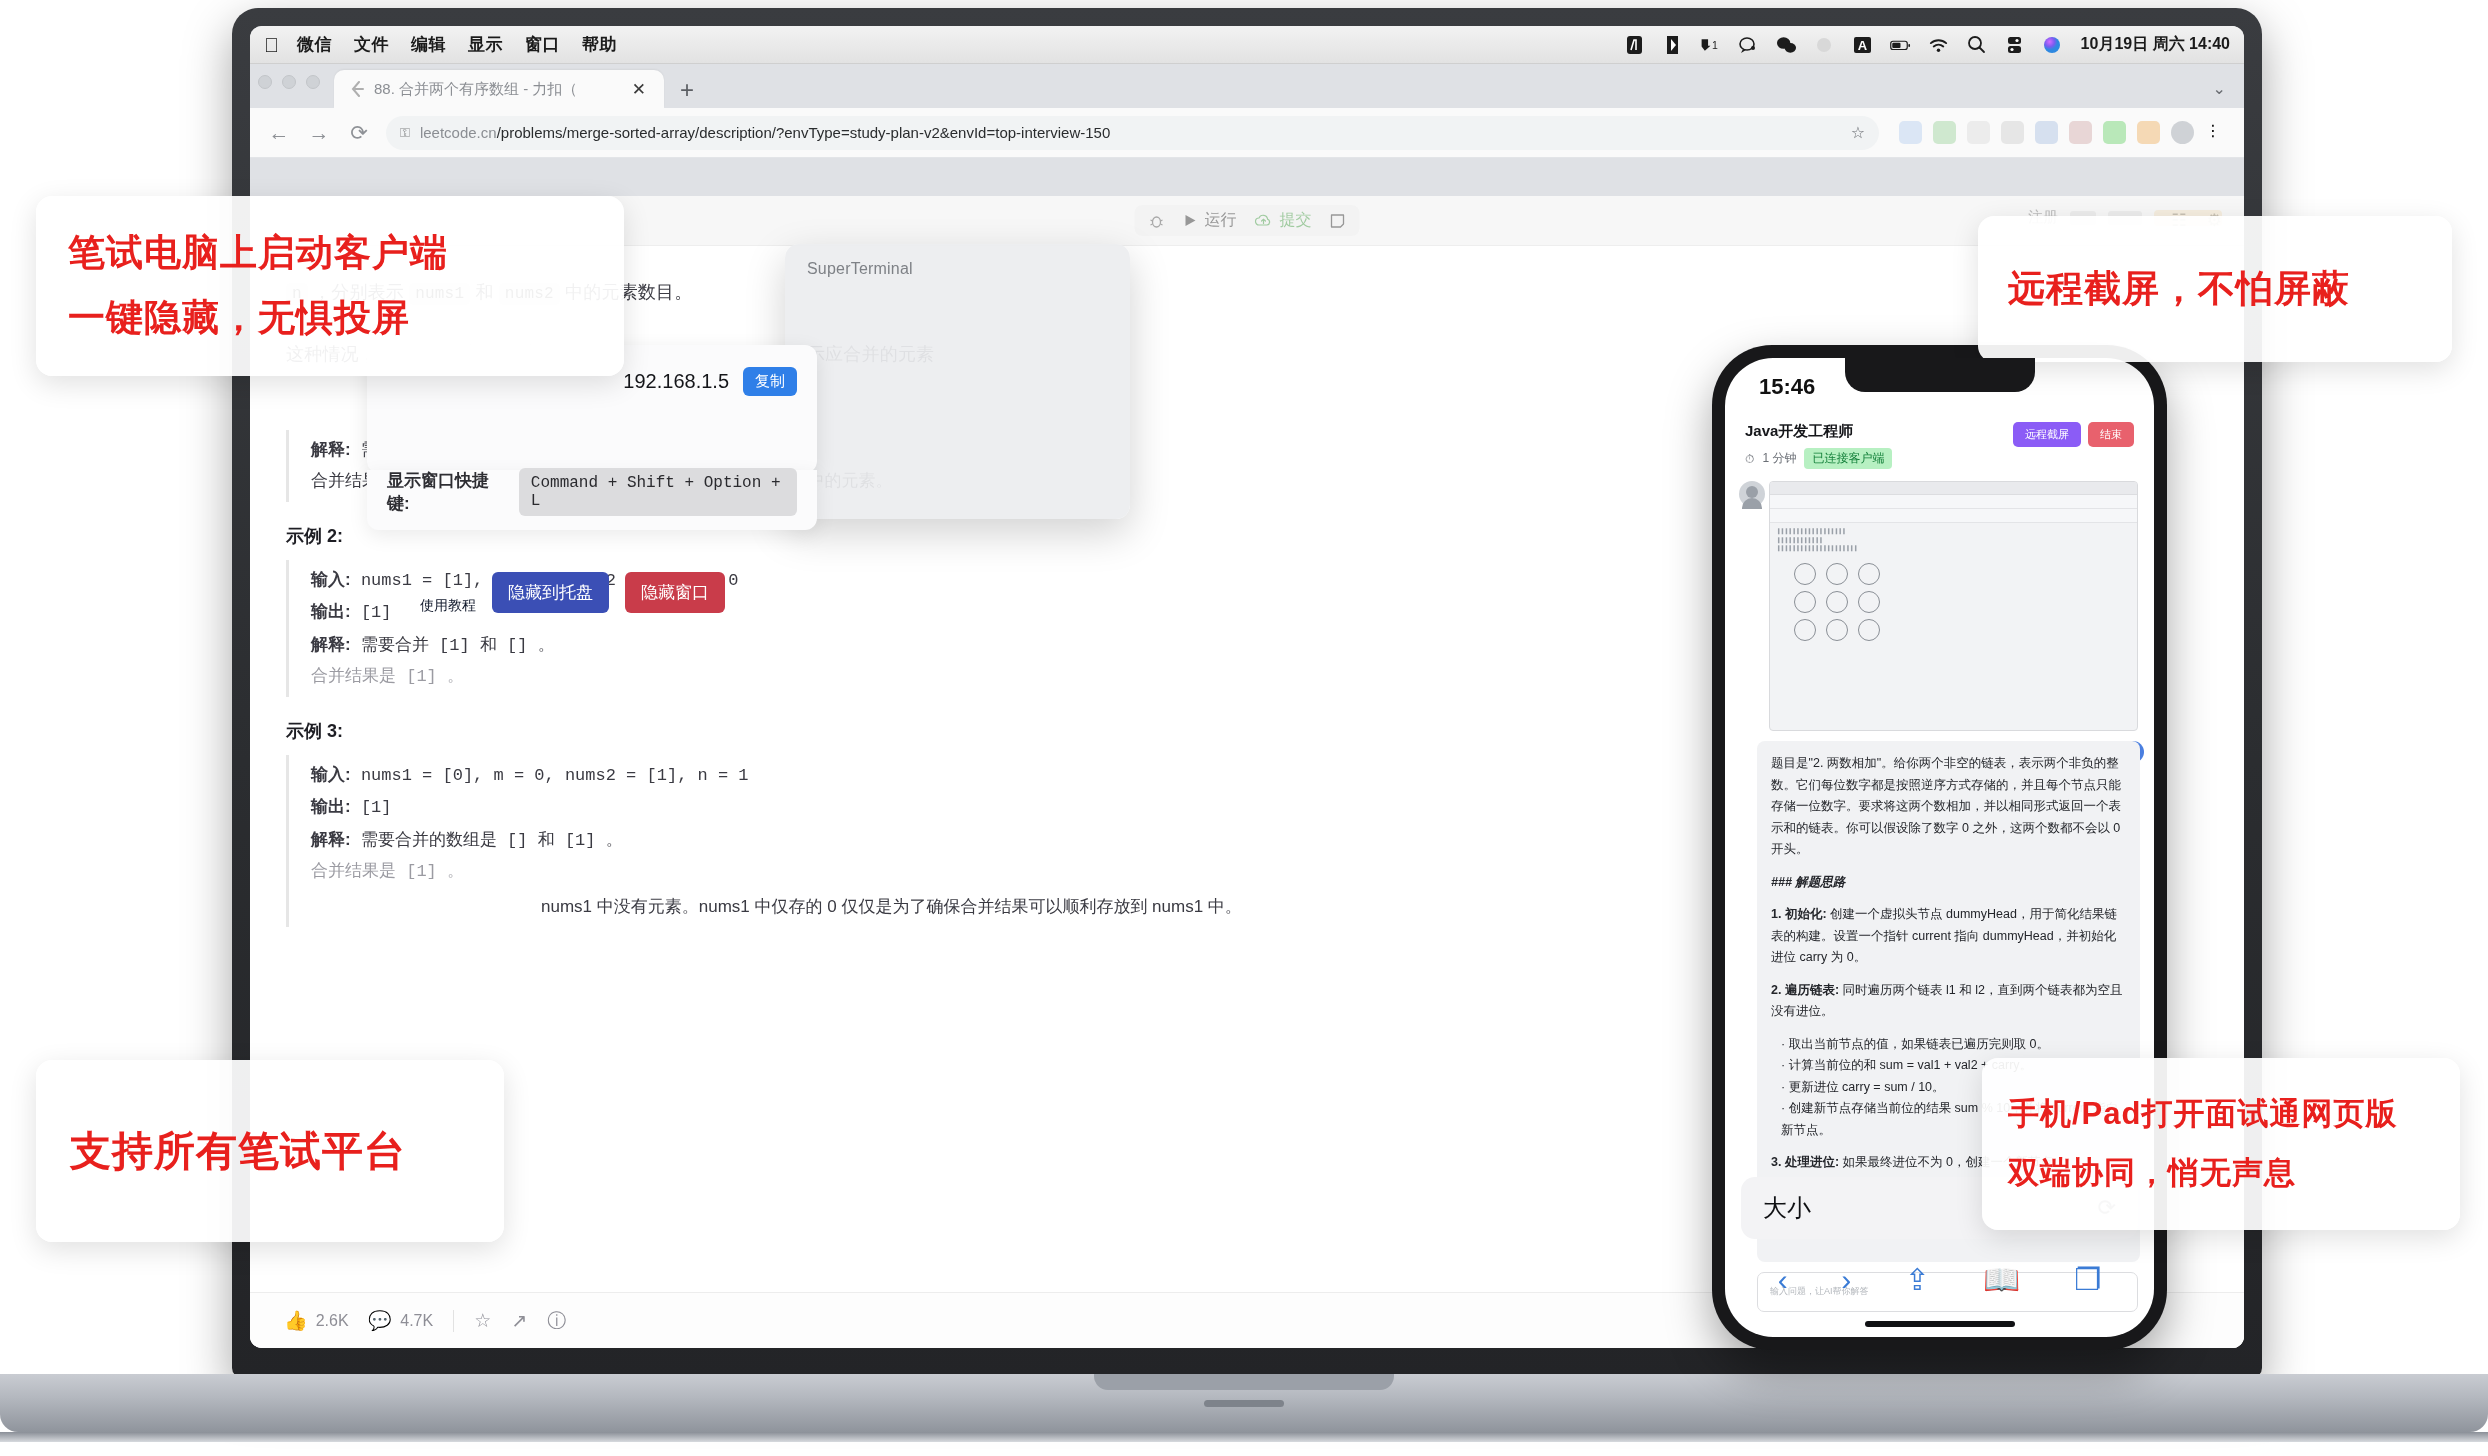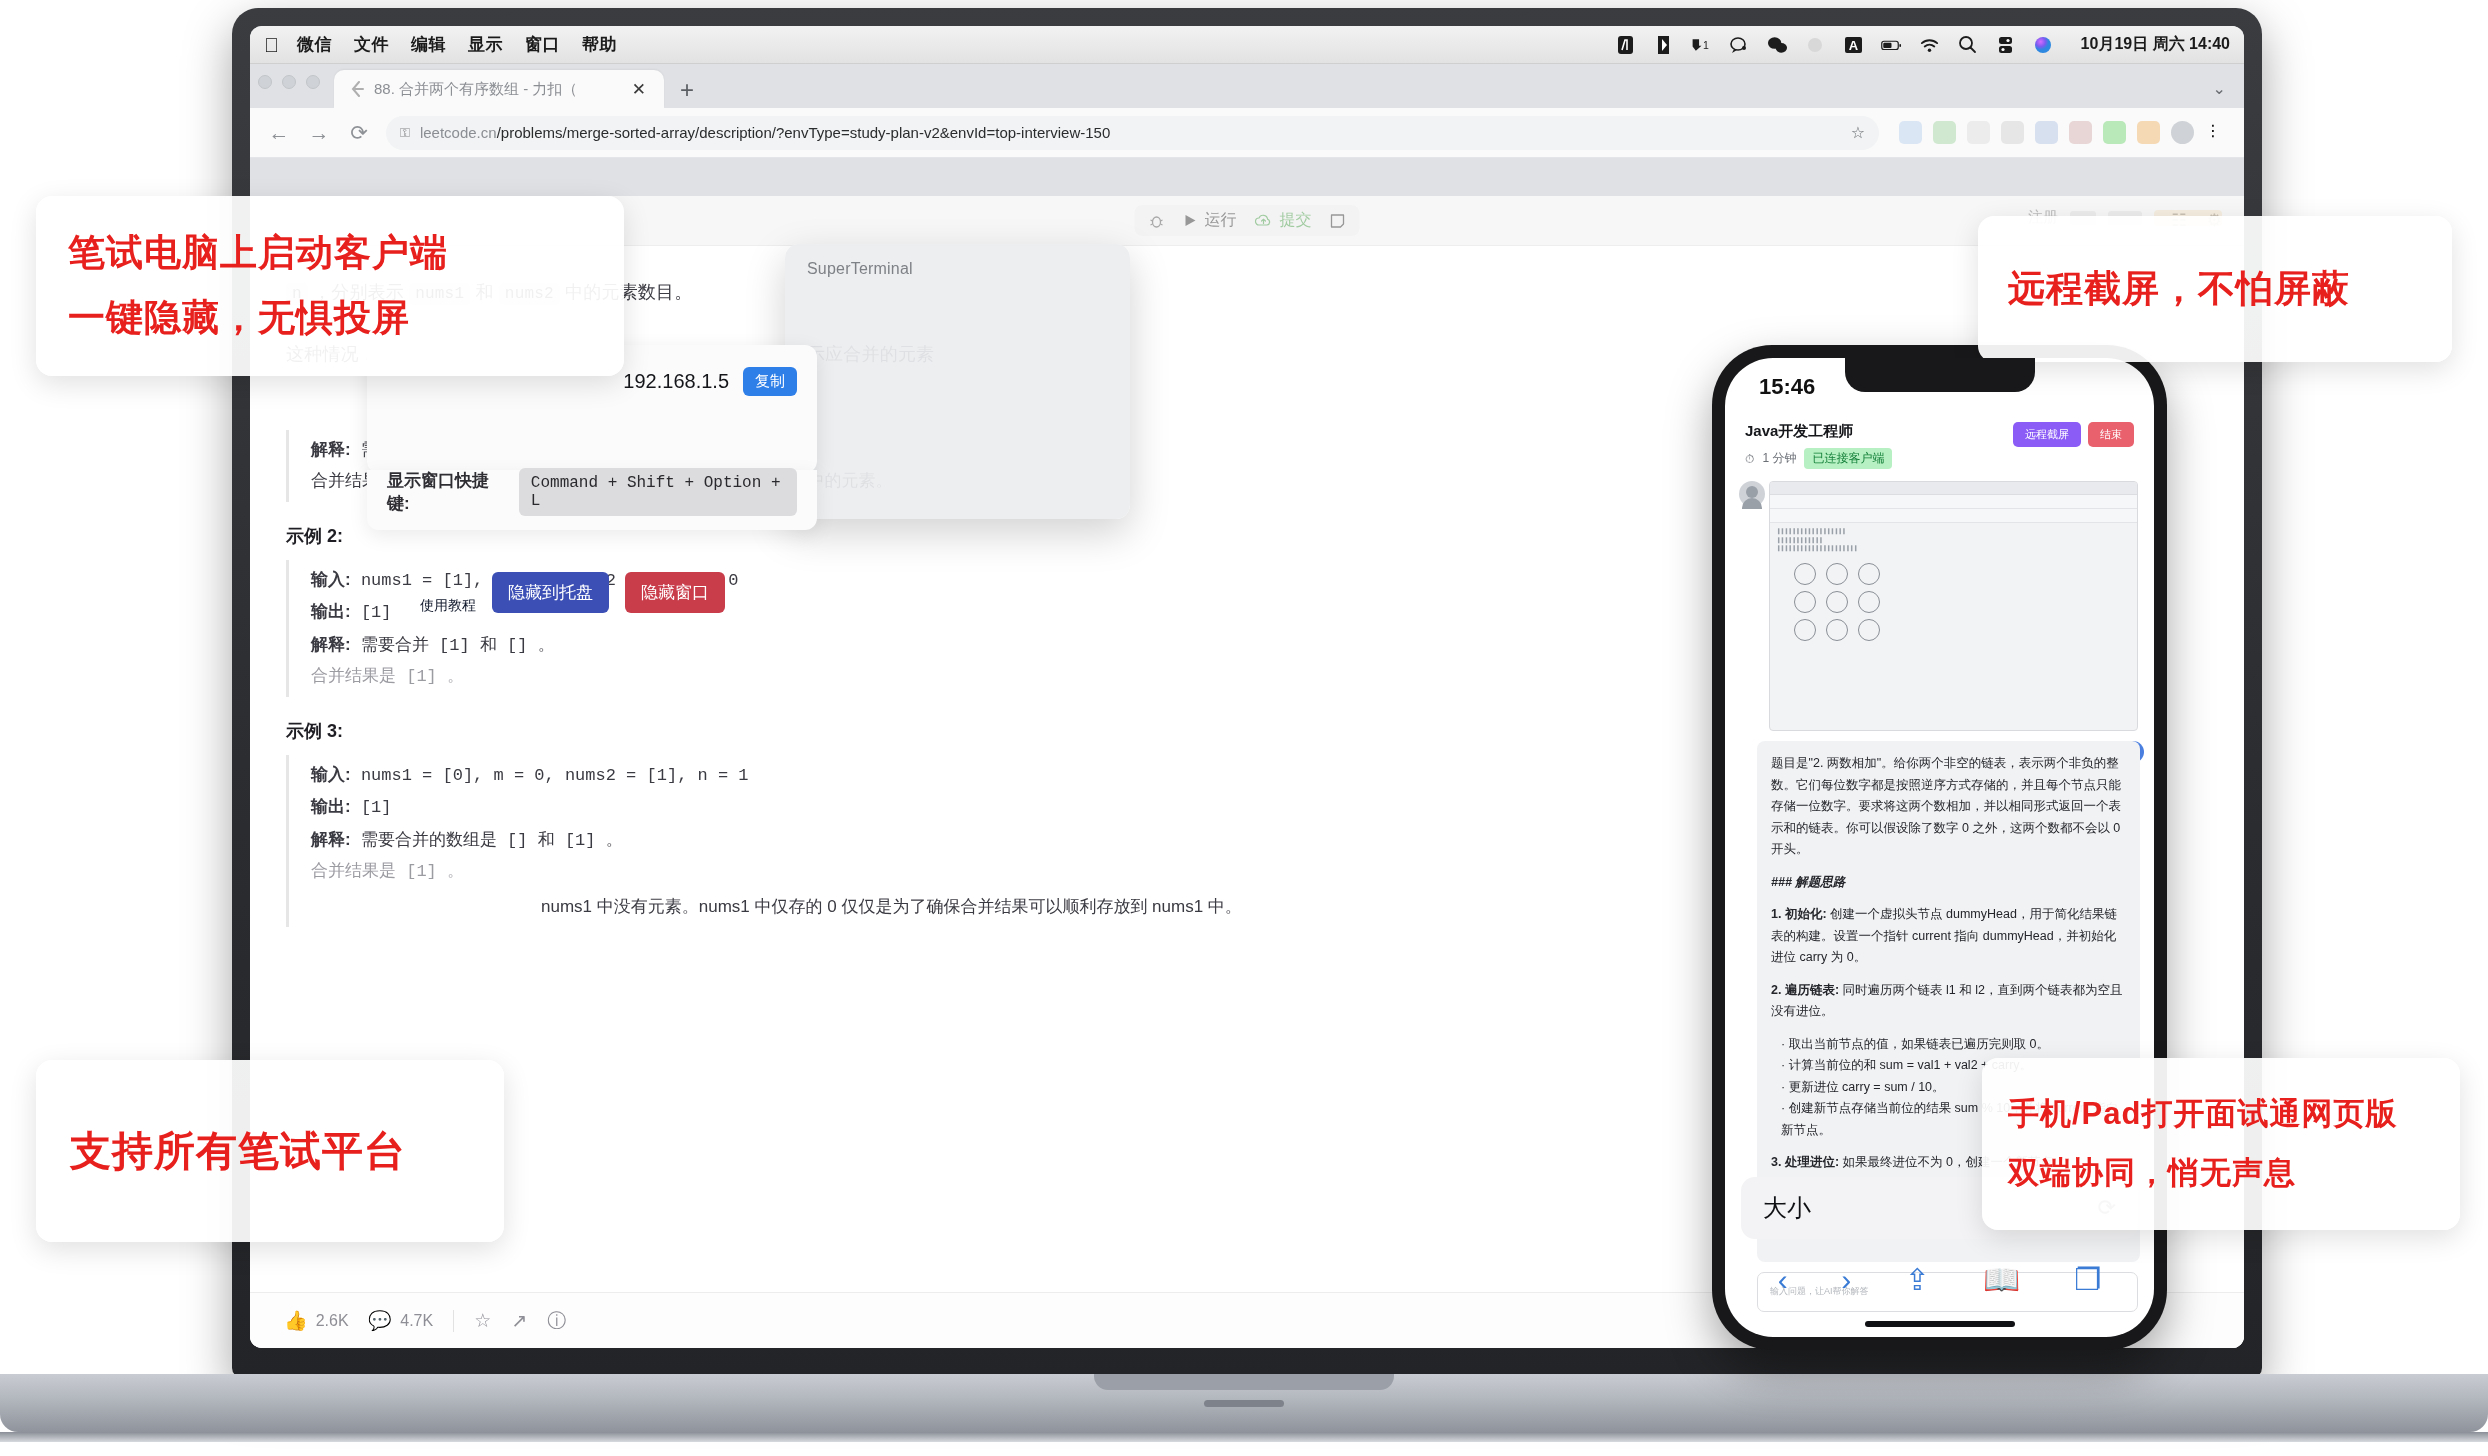--- a/index.html
+++ b/index.html
@@ -51,21 +51,21 @@
     background: linear-gradient(180deg,#f2f2f2,#e2e2e2);
     display:flex; align-items:center; padding: 0 14px; font-size: 17px; color:#1b1b1b;
     border-bottom: 1px solid #cfcfcf;
   }
   .menubar .apple { font-size:20px; margin-right:18px; line-height:1; }
   .menubar .mitem { margin-right: 22px; font-weight: 600; letter-spacing:.5px; }
   .menubar .spacer { flex:1; }
   .mb-right { display:flex; align-items:center; gap:17px; }
   .mb-right .tray { width:21px; height:21px; display:inline-flex; align-items:center; justify-content:center; }
   .mb-right .tray svg { display:block; }
-  .mb-clock { font-size:16px; font-weight:600; margin-left:10px; white-space:nowrap; }
+  .mb-clock { font-size:16px; font-weight:600; margin-left:1px; white-space:nowrap; }
 
   
   .chrome {
     position:absolute; left:0; top:38px; right:0; bottom:0;
     background:#dfe1e5;
   }
   .tabstrip { position:relative; height:44px; display:flex; align-items:flex-end; }
   .traffic { display:flex; gap:10px; align-items:center; height:44px; padding:0 14px 8px 8px; }
   .traffic span { width:14px; height:14px; border-radius:50%; background:#cfd2d6; border:1px solid #c2c5c9; }
   .tab {

